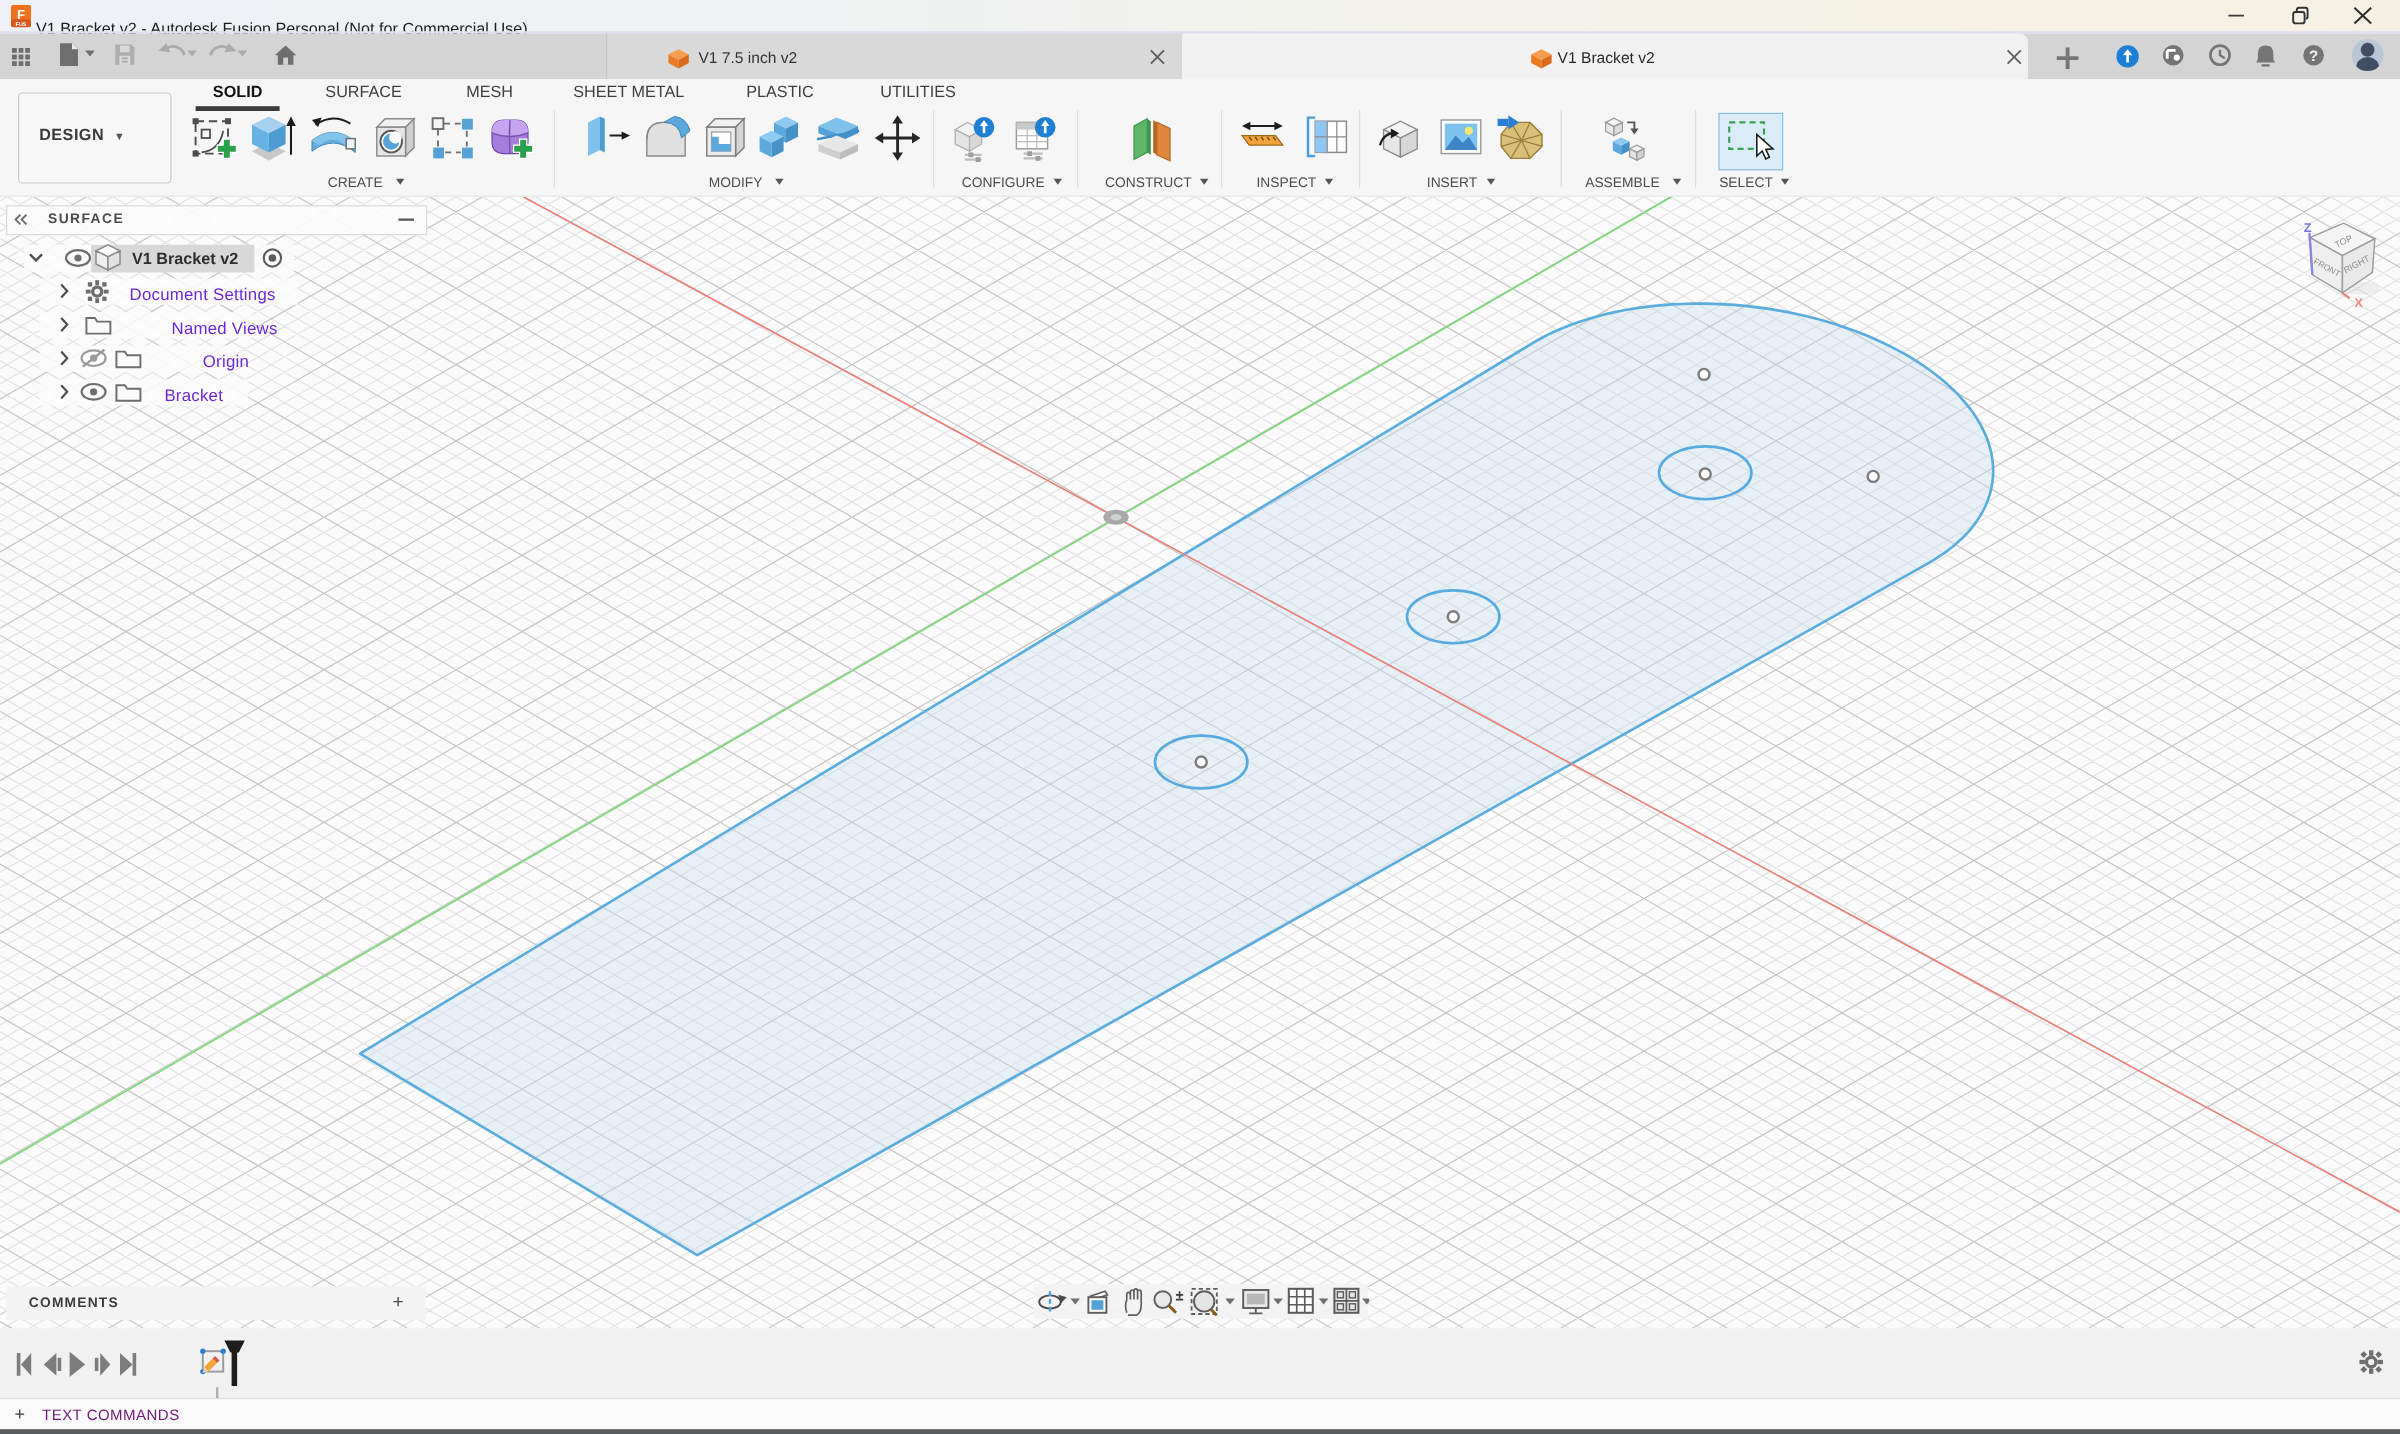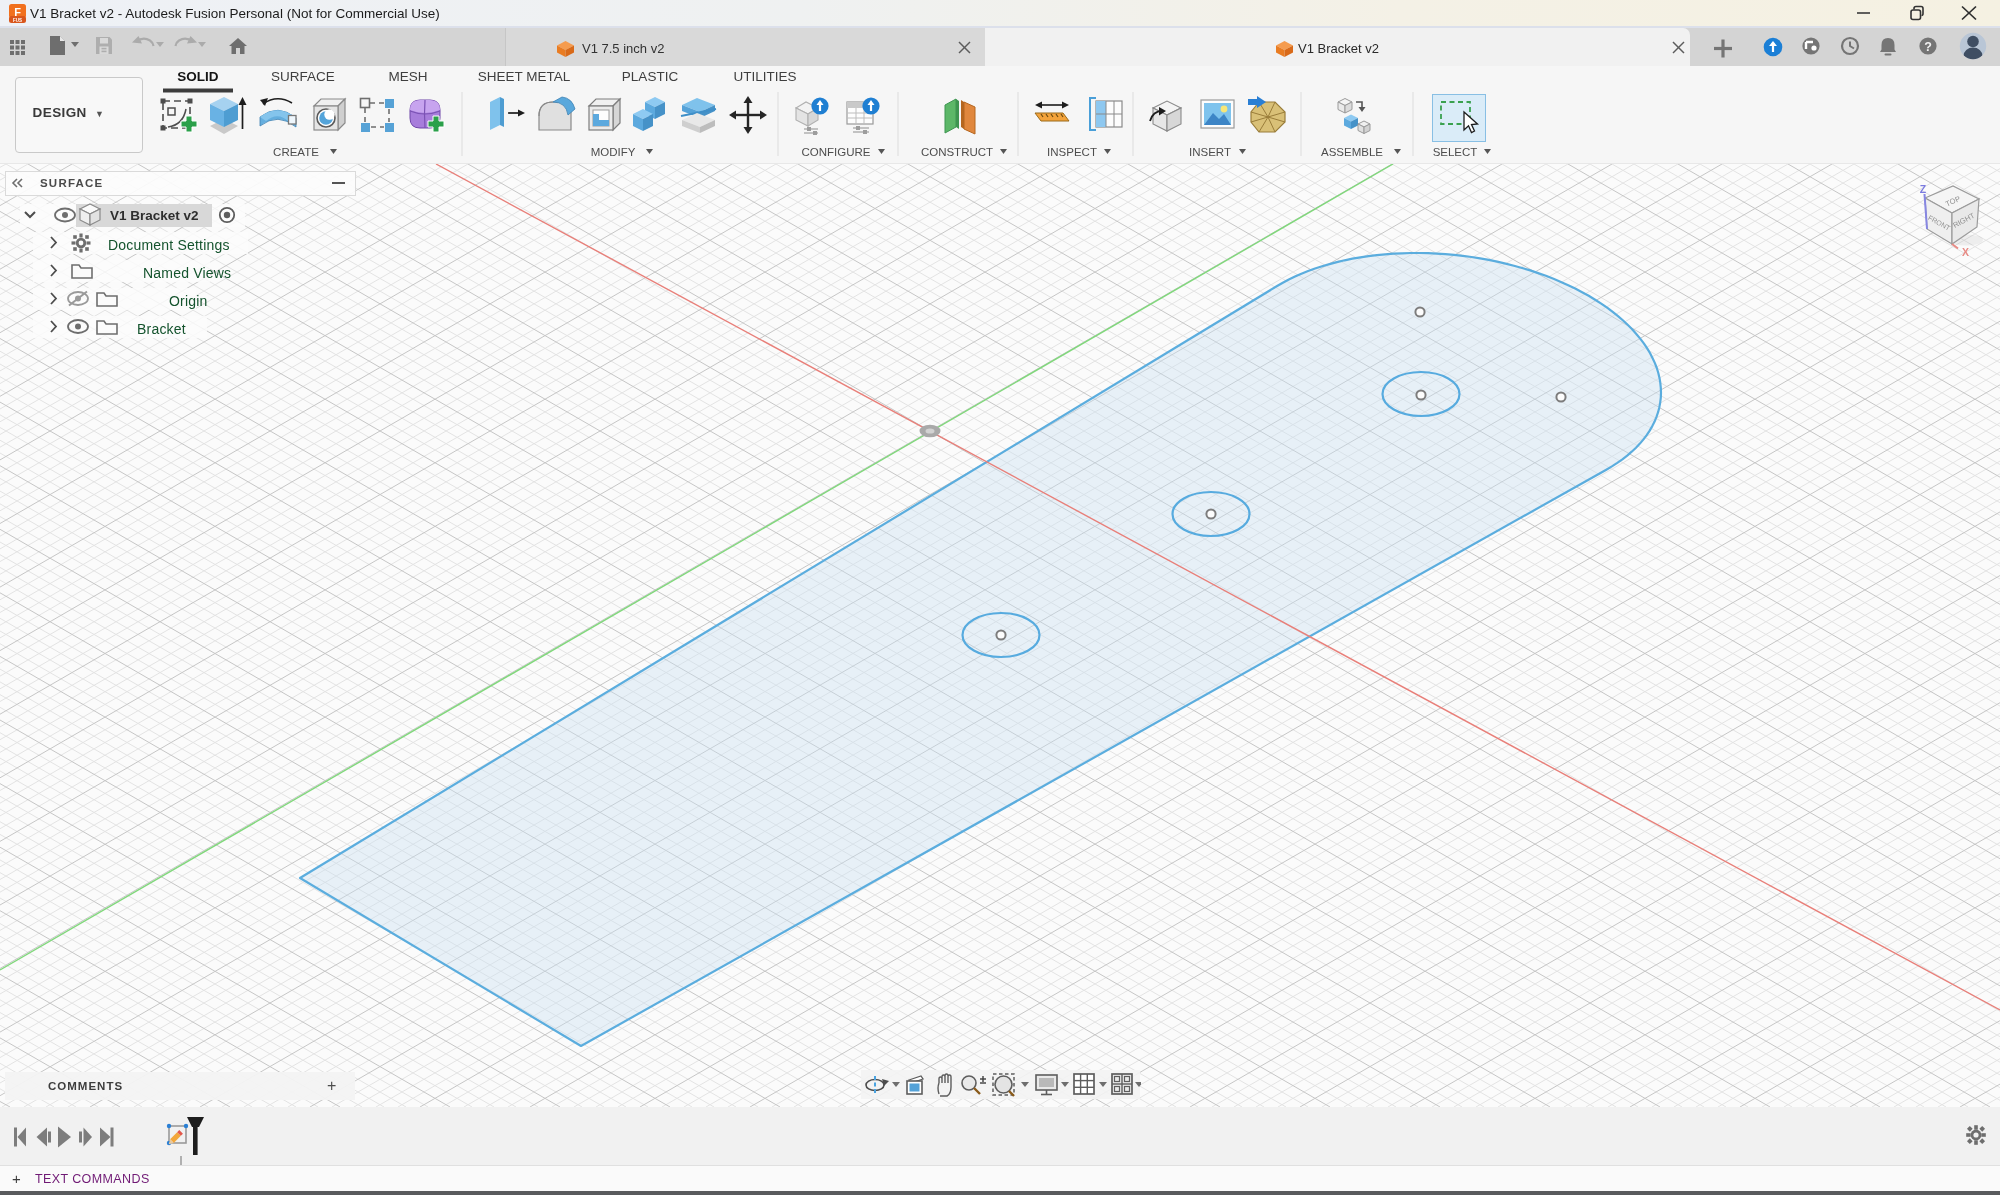--- a/index.html
+++ b/index.html
@@ -2,34 +2,34 @@
 <html><head>
 <meta charset="utf-8">
 <style>
 html,body{margin:0;padding:0;}
 body{font-family:"Liberation Sans",sans-serif;-webkit-font-smoothing:antialiased;}
 #root{position:relative;width:2000px;height:1195px;overflow:hidden;background:#fbfbfb;}
 .ab{position:absolute;}
 .nosel{white-space:nowrap;}
 
 #titlebar{left:0;top:0;width:2000px;height:26px;background:linear-gradient(90deg,#eef1f6 0%,#eff1f1 40%,#f4f1e6 70%,#f5f1e2 100%);}
-#titlebar .title{left:30px;top:6px;font-size:13px;color:#1c1c1c;text-align:right;}
+#titlebar .title{left:30px;top:16px;font-size:13px;color:#1c1c1c;text-align:right;}
 #tbstrip{left:0;top:26px;width:2000px;height:2px;background:#dce0eb;}
 
 #tabbar{left:0;top:28px;width:2000px;height:38px;background:#d4d4d4;}
 #tab1{left:505px;top:28px;width:480px;height:38px;background:#d9d9d9;border-left:1px solid #c6c6c6;border-right:1px solid #c6c6c6;}
 #tabactive{left:985px;top:28px;width:705px;height:38px;background:#f1f1f1;border-radius:0 7px 0 0;}
 
 #ribbon{left:0;top:66px;width:2000px;height:98px;background:#f6f6f6;border-bottom:1px solid #e8e8e8;box-sizing:border-box;}
 #designbtn{left:15px;top:77px;width:126px;height:74px;border:1px solid #c9c9c9;border-radius:4px;background:#f8f8f8;}
 
 #canvas{left:0;top:164px;width:2000px;height:943px;background:#fbfbfb;}
 
 .brow{background:rgba(251,251,251,0.85);}
-.btext{font-size:14px;letter-spacing:0.2px;color:#14532d;}
+.btext{font-size:14px;letter-spacing:0.2px;color:#6d28d9;}
 #bheader{left:5px;top:171px;width:349px;height:23px;background:rgba(252,252,252,0.92);border:1px solid #dadada;}
 
 #comments{left:5px;top:1072px;width:350px;height:28px;background:rgba(243,243,243,0.95);}
 
 #navbar{left:861px;top:1070px;width:279px;height:29px;background:rgba(243,243,243,0.9);}
 
 #timeline{left:0;top:1107px;width:2000px;height:58px;background:#f1f1f1;}
 #textcmd{left:0;top:1165px;width:2000px;height:26px;background:#fafafa;border-top:1px solid #e0e0e0;}
 #bottomstrip{left:0;top:1191px;width:2000px;height:4px;background:#595b5d;}
 </style>
@@ -534,21 +534,21 @@
   <path d="M 51 126 L 56 131.5 L 51 137" fill="none" stroke="#4d4d4d" stroke-width="1.8"></path>
   <g transform="translate(78,131.5)">
     <ellipse cx="0" cy="0" rx="10" ry="6.5" fill="none" stroke="#6e6e6e" stroke-width="1.8"></ellipse>
     <circle cx="0" cy="0" r="3" fill="#6e6e6e"></circle>
   </g>
   <g transform="translate(97,124)">
     <path d="M 0 2 L 7 2 L 9 5 L 20 5 L 20 15 L 0 15 Z" fill="#fbfbfb" stroke="#6e6e6e" stroke-width="1.6"></path>
   </g>
 </svg>
 <div class="ab" id="comments"></div>
-<div class="ab nosel" style="left:48px;top:1080px;font-size:11.5px;font-weight:600;letter-spacing:1px;color:#3d3d3d;">COMMENTS</div>
+<div class="ab nosel" style="left:24px;top:1080px;font-size:11.5px;font-weight:600;letter-spacing:1px;color:#3d3d3d;">COMMENTS</div>
 <div class="ab nosel" style="left:327px;top:1077px;font-size:16px;color:#4d4d4d;">+</div>
 <div class="ab" id="navbar"></div>
 <svg class="ab" style="left:861px;top:1070px" width="280" height="30" viewBox="0 0 280 30">
   <g stroke="#4d4d4d" stroke-width="1.6" fill="none">
     <ellipse cx="14" cy="15" rx="9" ry="5.5"></ellipse>
   </g>
   <polygon points="21,9 28,11 23,16" fill="#4d4d4d"></polygon>
   <line x1="14" y1="6" x2="14" y2="24" stroke="#4aa3e0" stroke-width="2" stroke-dasharray="4 2.5"></line>
   <polygon points="31,12 39,12 35,17" fill="#6e6e6e"></polygon>
   <g transform="translate(46,6)">

